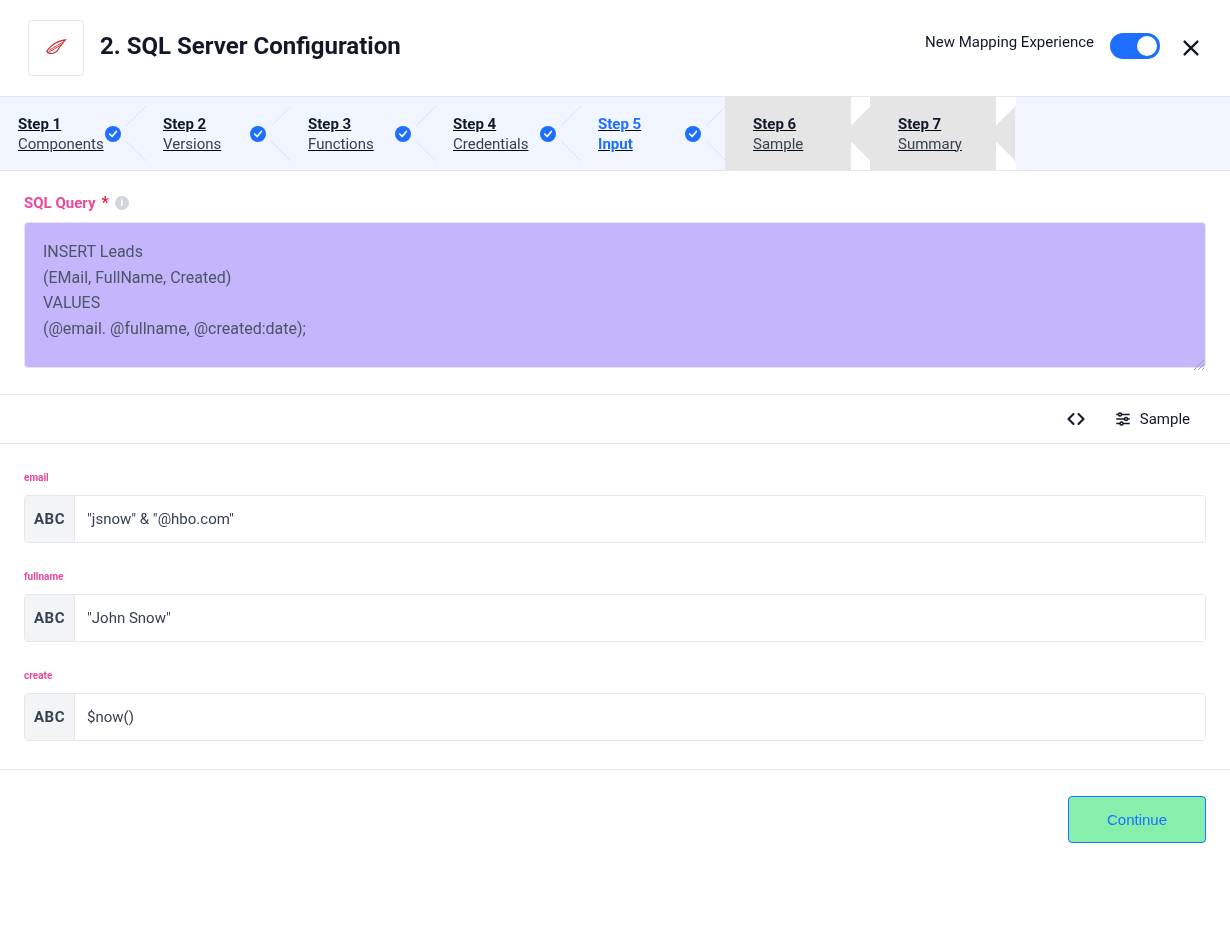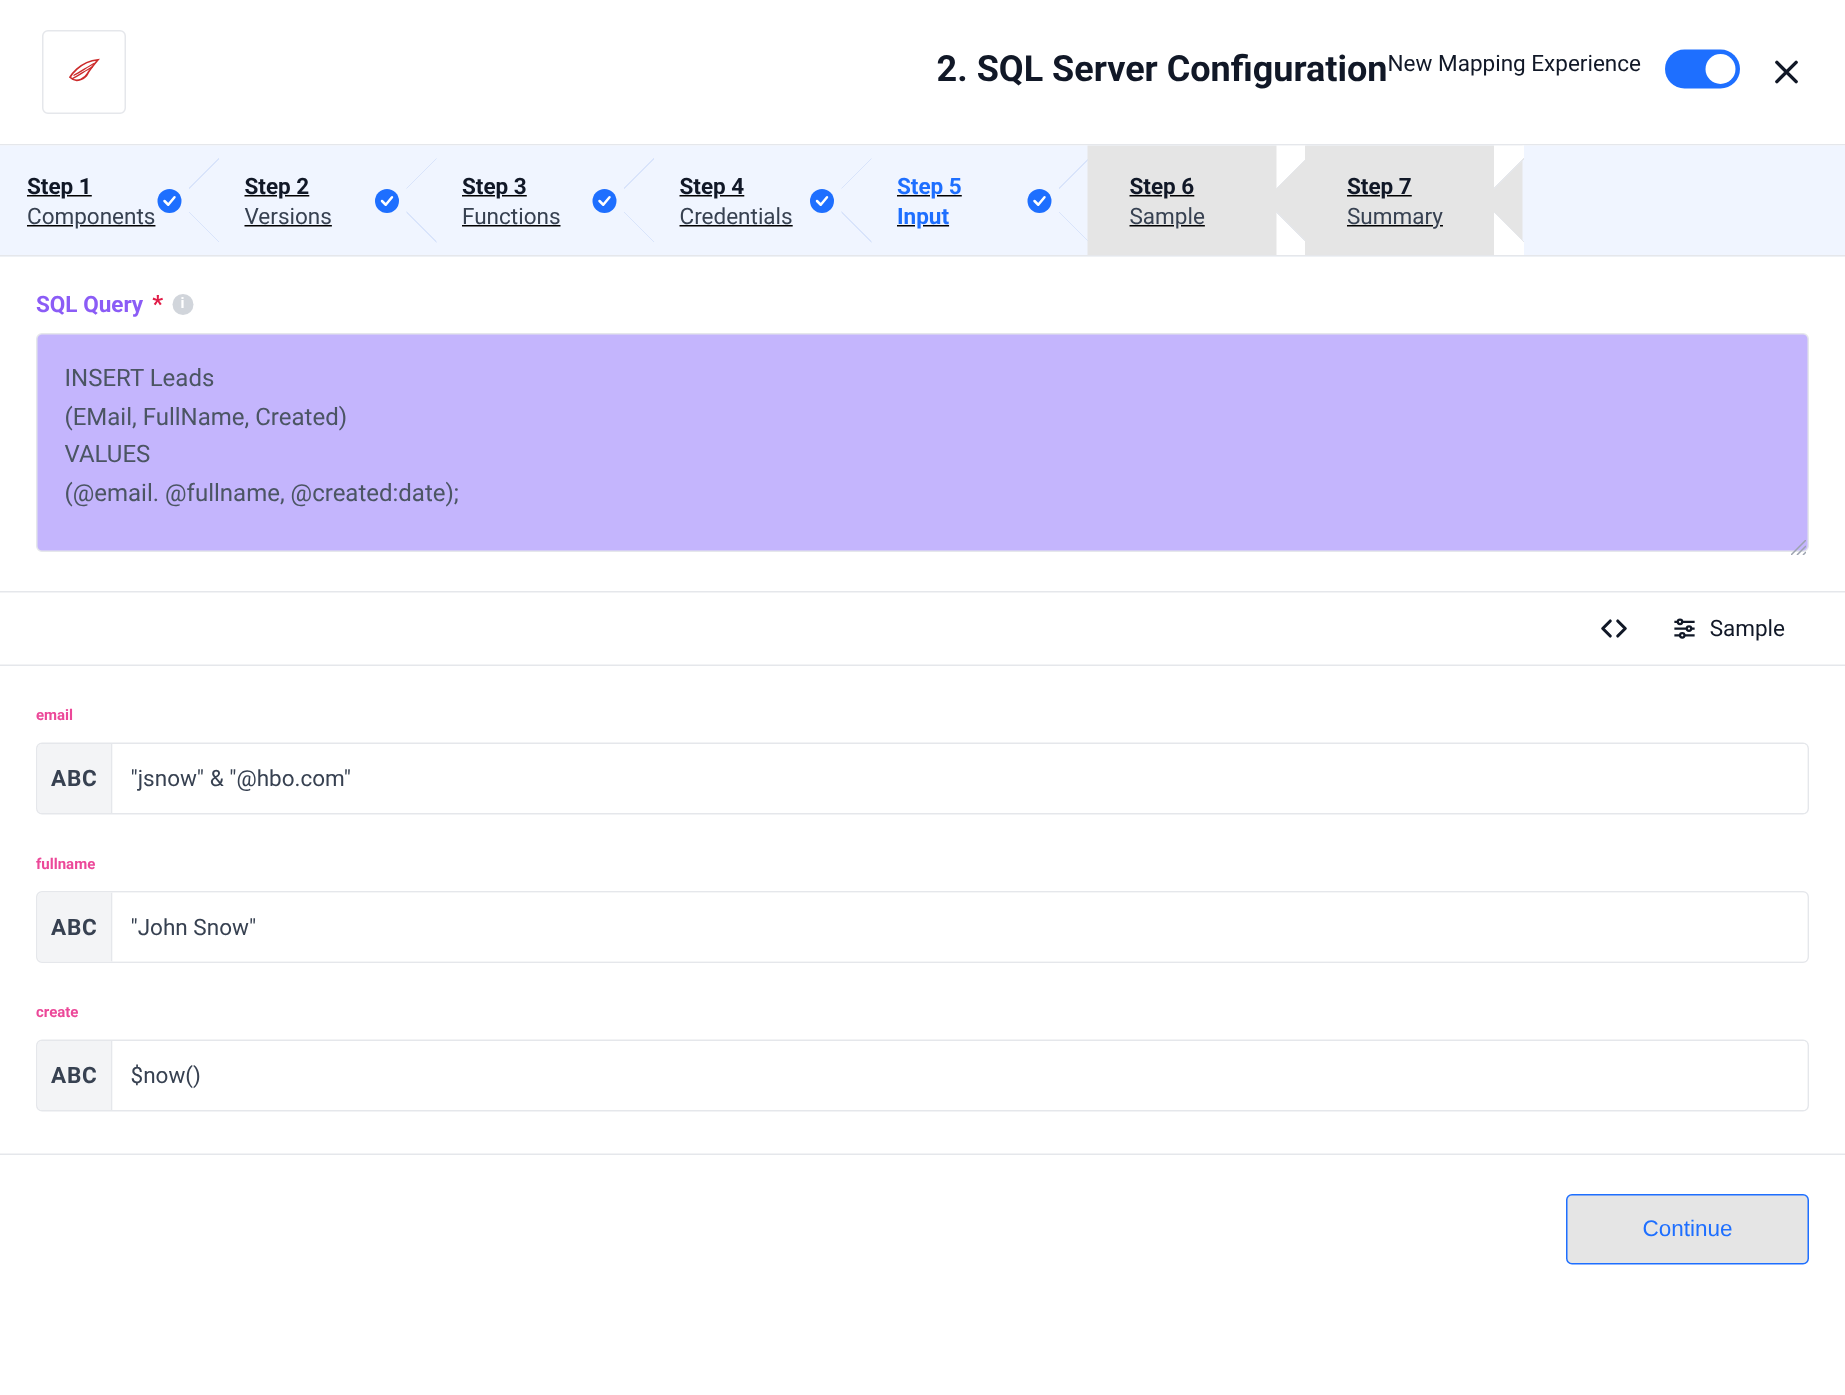--- a/index.html
+++ b/index.html
@@ -1,21 +1,21 @@
 <!DOCTYPE html>
 <html><head>
   <meta charset="utf-8">
   <style>
     * { box-sizing: border-box; margin: 0; padding: 0; }
     body { font-family: -apple-system, BlinkMacSystemFont, "Segoe UI", Roboto, Helvetica, Arial, sans-serif; background: #fff; width: 1230px; height: 930px; overflow: hidden; }
     
     .header { display: flex; align-items: center; padding: 20px 24px 20px 28px; border-bottom: 1px solid #e5e7eb; }
     .app-icon { width: 56px; height: 56px; border: 1px solid #e5e7eb; border-radius: 4px; display: flex; align-items: center; justify-content: center; margin-right: 16px; flex-shrink: 0; }
     .app-icon svg { width: 28px; height: 28px; }
-    .header-titles { flex: 1; text-align: right; }
+    .header-titles { flex: 1; }
     .header-title { font-size: 24px; font-weight: 700; color: #111827; margin-bottom: 4px; }
     .header-subtitle { font-size: 15px; color: #6b7280; }
     .header-right { display: flex; gap: 16px; }
     .mapping-label { font-size: 15px; color: #111827; }
     .toggle { width: 50px; height: 26px; background: #1e6fff; border-radius: 13px; position: relative; cursor: pointer; }
     .toggle::after { content: ""; position: absolute; width: 20px; height: 20px; background: #fff; border-radius: 50%; top: 3px; right: 3px; }
     .close-btn { cursor: pointer; padding: 4px; display: flex; align-items: center; }
     
     .stepper { display: flex; background: #f0f5ff; border-bottom: 1px solid #e5e7eb; height: 74px; }
     .step { position: relative; flex: 0 0 auto; padding: 14px 34px 14px 18px; display: flex; flex-direction: column; justify-content: center; min-width: 145px; text-decoration: underline; }
@@ -23,21 +23,21 @@
     .step.white::after { background: linear-gradient(135deg, #fff 49.5%, #e5e7eb 49.5%, #e5e7eb 51%, transparent 51%) top right / 20px 37px no-repeat, linear-gradient(45deg, #fff 49.5%, #e5e7eb 49.5%, #e5e7eb 51%, transparent 51%) bottom right / 20px 37px no-repeat; }
     .step.white { background: #e5e5e5; padding-left: 28px; }
     .step-label { font-size: 15px; font-weight: 700; color: #111827; margin-bottom: 2px; }
     .step-sub { font-size: 15px; color: #374151; }
     .step.active .step-label, .step.active .step-sub { color: #1e6fff; font-weight: 700; }
     .step-check { position: absolute; right: 24px; top: 50%; transform: translateY(-50%); width: 16px; height: 16px; background: #1e6fff; border-radius: 50%; display: flex; align-items: center; justify-content: center; }
     .step-check svg { width: 10px; height: 10px; }
     
     .content { padding: 22px 24px 0 24px; }
     .field-label-row { display: flex; align-items: center; gap: 6px; margin-bottom: 10px; }
-    .field-label { font-size: 15px; font-weight: 700; color: #8b5cf6; }
+    .field-label { font-size: 15px; font-weight: 700; color: #ec4899; }
     .required { color: #e11d48; font-weight: 700; }
     .info-icon { width: 14px; height: 14px; border-radius: 50%; background: #d1d5db; display: inline-flex; align-items: center; justify-content: center; color: #fff; font-size: 10px; font-weight: 700; }
     
     .sql-textarea-wrap { position: relative; }
     .sql-textarea { width: 100%; height: 146px; background: #c4b5fd; border: 1px solid #e5e7eb; border-radius: 4px; padding: 16px 18px; font-size: 16px; color: #4b5563; font-family: inherit; resize: none; line-height: 1.6; }
     .sql-textarea::-webkit-scrollbar { width: 14px; }
     .sql-textarea::-webkit-scrollbar-track { background: #f3f4f6; }
     .sql-textarea::-webkit-scrollbar-thumb { background: #d1d5db; }
     .resize-handle { position: absolute; right: 2px; bottom: 2px; width: 10px; height: 10px; pointer-events: none; }
     
@@ -47,21 +47,21 @@
     .params { padding: 28px 24px 0 24px; }
     .param-group { margin-bottom: 28px; }
     .param-label { font-size: 10px; font-weight: 700; color: #ec4899; margin-bottom: 12px; }
     .param-input-wrap { display: flex; border: 1px solid #e5e7eb; border-radius: 4px; overflow: hidden; }
     .param-badge { width: 50px; background: #f3f4f6; display: flex; align-items: center; justify-content: center; font-size: 15px; font-weight: 700; color: #374151; letter-spacing: 0.5px; border-right: 1px solid #e5e7eb; }
     .param-input { flex: 1; border: none; padding: 14px 12px; font-size: 15px; color: #374151; outline: none; font-family: inherit; }
     
     .separator { border-top: 1px solid #e5e7eb; margin: 0; }
     
     .footer { display: flex; justify-content: flex-end; padding: 26px 24px; }
-    .continue-btn { padding: 14px 50px; border: 1px solid #1e6fff; background: #e5e5e5; color: #1e6fff; font-size: 15px; border-radius: 4px; cursor: pointer; }
+    .continue-btn { padding: 14px 38px; border: 1px solid #1e6fff; background: #86efac; color: #1e6fff; font-size: 15px; border-radius: 4px; cursor: pointer; }
   </style>
 </head>
 <body>
 
 <div class="header">
   <div class="app-icon">
     <svg viewBox="0 0 48 48">
         <path d="M8 30 C 8 30 18 12 40 10 C 40 10 30 22 28 26 C 26 30 16 38 8 30 Z" fill="none" stroke="#cc2b2b" stroke-width="2"></path>
         <path d="M12 28 C 20 24 28 18 36 14" fill="none" stroke="#cc2b2b" stroke-width="1.5"></path>
         <path d="M10 32 C 18 28 26 22 34 18" fill="none" stroke="#cc2b2b" stroke-width="1.5"></path>

